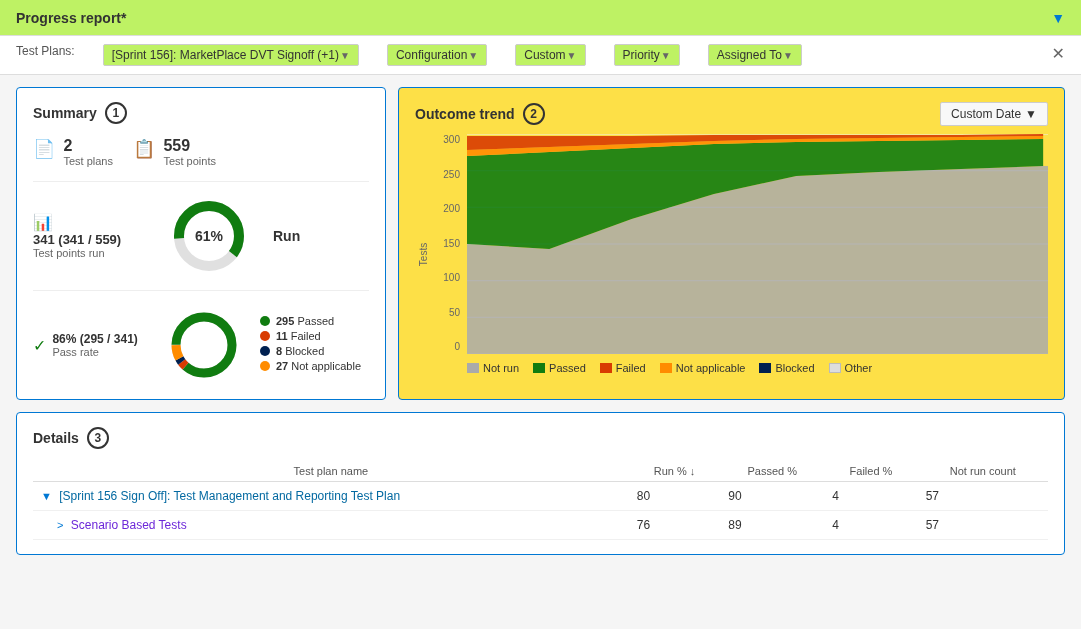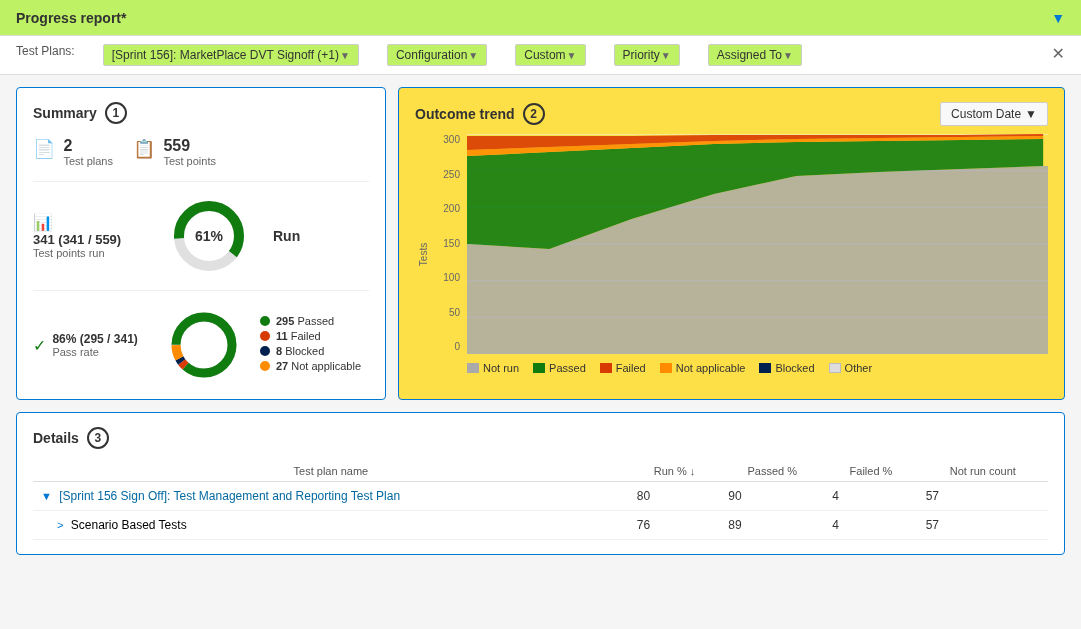--- a/index.html
+++ b/index.html
@@ -332,21 +332,21 @@
       <span style="color:#0369a1">[Sprint 156 Sign Off]: Test Management and Reporting Test Plan</span>
     </td>
     <td>80</td>
     <td>90</td>
     <td>4</td>
     <td>57</td>
   </tr>
           <tr>
     <td style="padding-left:24px;">
       <span class="row-expand" style="margin-right:4px;">&gt;</span>
-      <span style="color:#000000">Scenario Based Tests</span>
+      <span style="color:#6d28d9">Scenario Based Tests</span>
     </td>
     <td>76</td>
     <td>89</td>
     <td>4</td>
     <td>57</td>
   </tr>
         </tbody>
     </table>
   </div>
 

